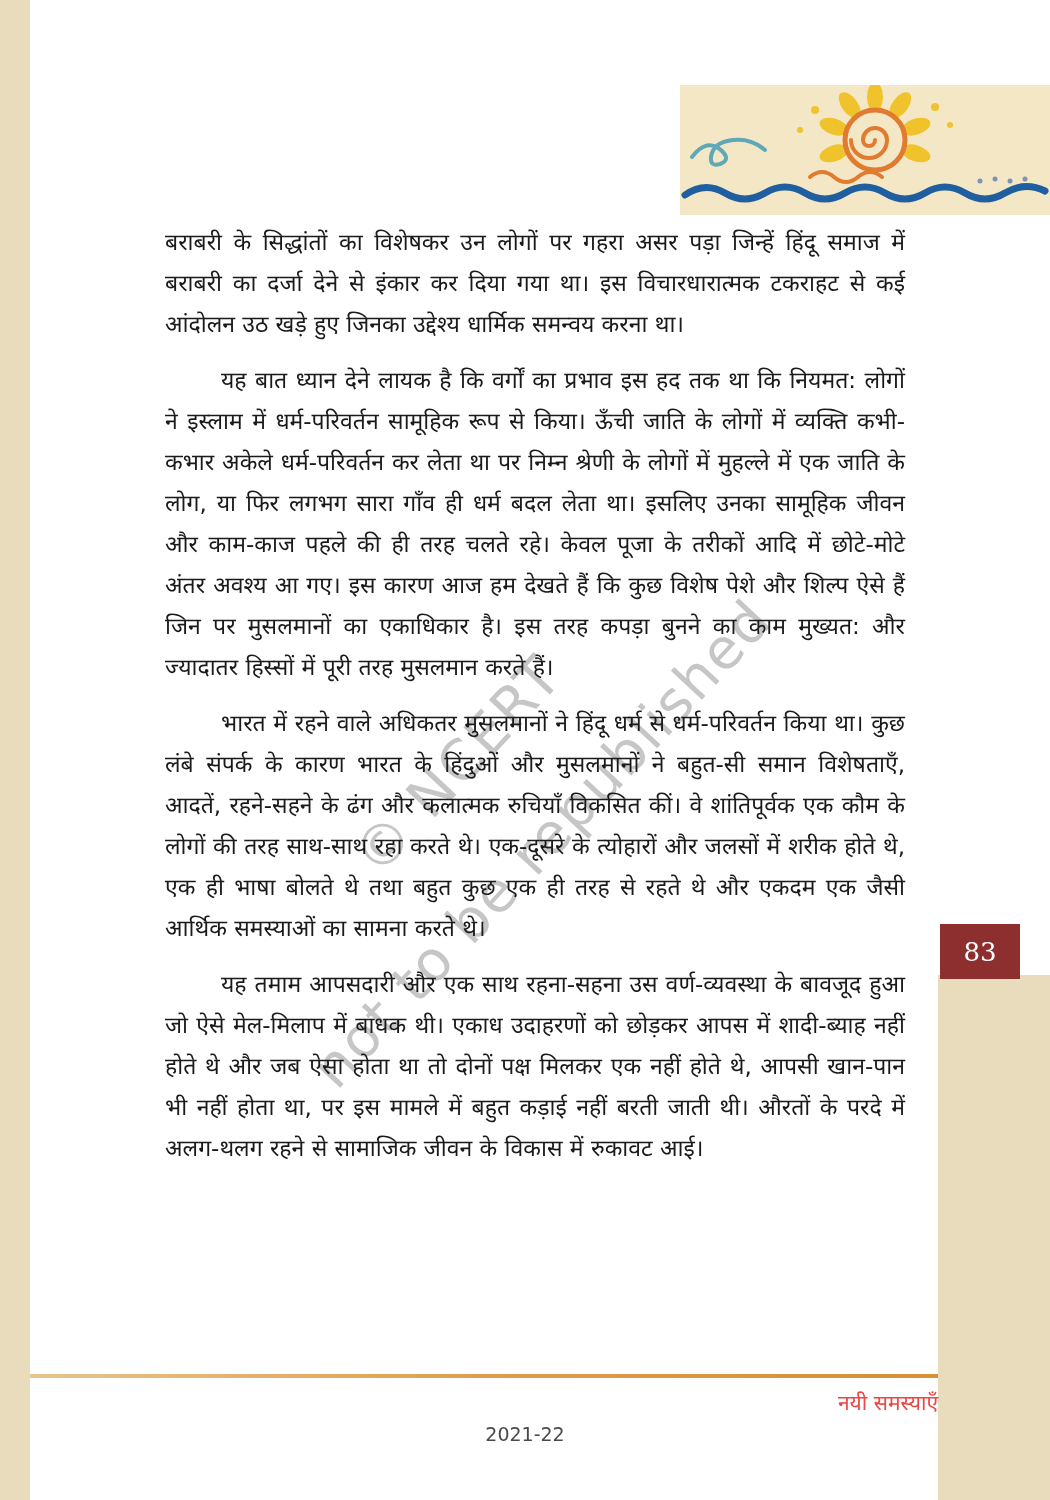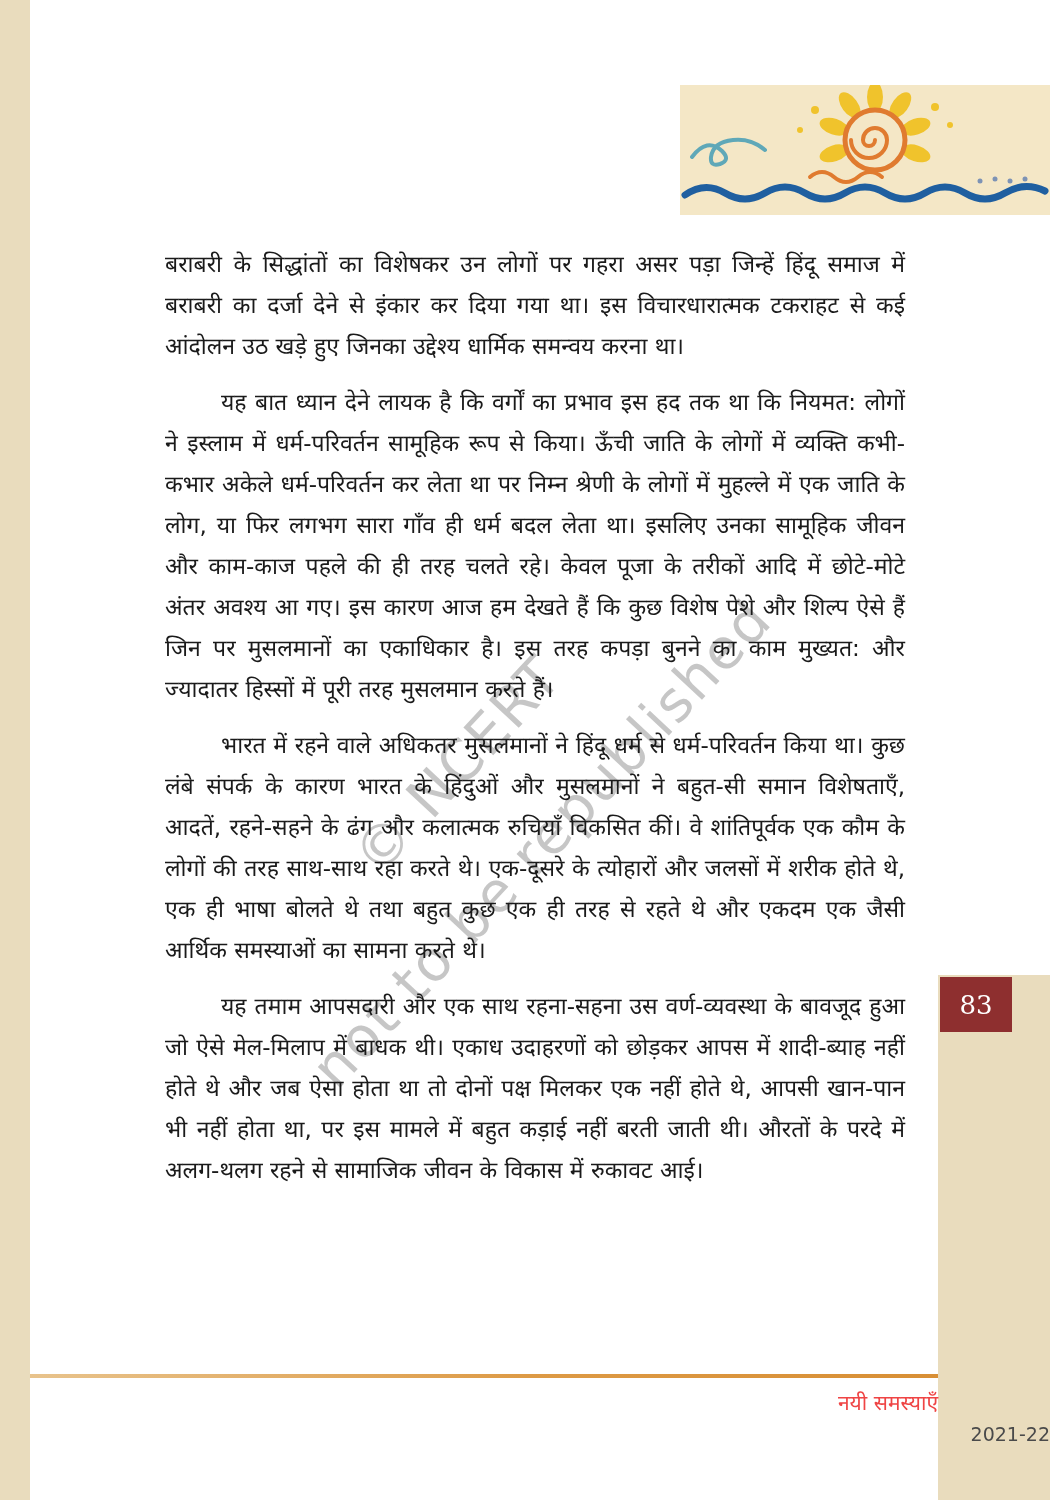--- a/index.html
+++ b/index.html
@@ -31,38 +31,38 @@
     color:rgba(120,120,120,0.42);
     pointer-events:none;
     white-space:nowrap;
   }
   .content {
     position:absolute; left:165px; top:222px; width:740px;
     font-size:23px; line-height:41px;
     text-align:justify;
   }
   .content p { margin-bottom:15px; text-indent:56px; }
-  .content p.first { text-indent:0;margin-top:22px; }
+  .content p.first { text-indent:0; }
   .page-badge {
-    position:absolute; left:940px; top:977px; width:72px; height:55px;
+    position:absolute; left:940px; top:924px; width:80px; height:55px;
     background:#8e2f2f; color:#ffffff;
     display:flex; align-items:center; justify-content:center;
     font-size:26px; font-family:"DejaVu Serif", serif;
   }
   .footer-rule {
     position:absolute; left:30px; top:1374px; width:908px; height:4px;
     background:linear-gradient(90deg,#e8c38c 0%, #dd9a45 55%, #d88f35 100%);
   }
   .footer-chapter {
     position:absolute; right:112px; top:1388px;
     color:#ef4444; font-size:21px;
   }
   .footer-year {
     position:absolute; left:0; top:1423px; width:1050px;
-    text-align:right; color:#4a4a4a; font-size:19px;
+    text-align:center; color:#4a4a4a; font-size:19px;
   }
 </style>
 </head>
 <body>
 
 <div class="left-strip"></div>
 
 <div class="illustration">
   <svg width="370" height="130" viewBox="0 0 370 130">
 

